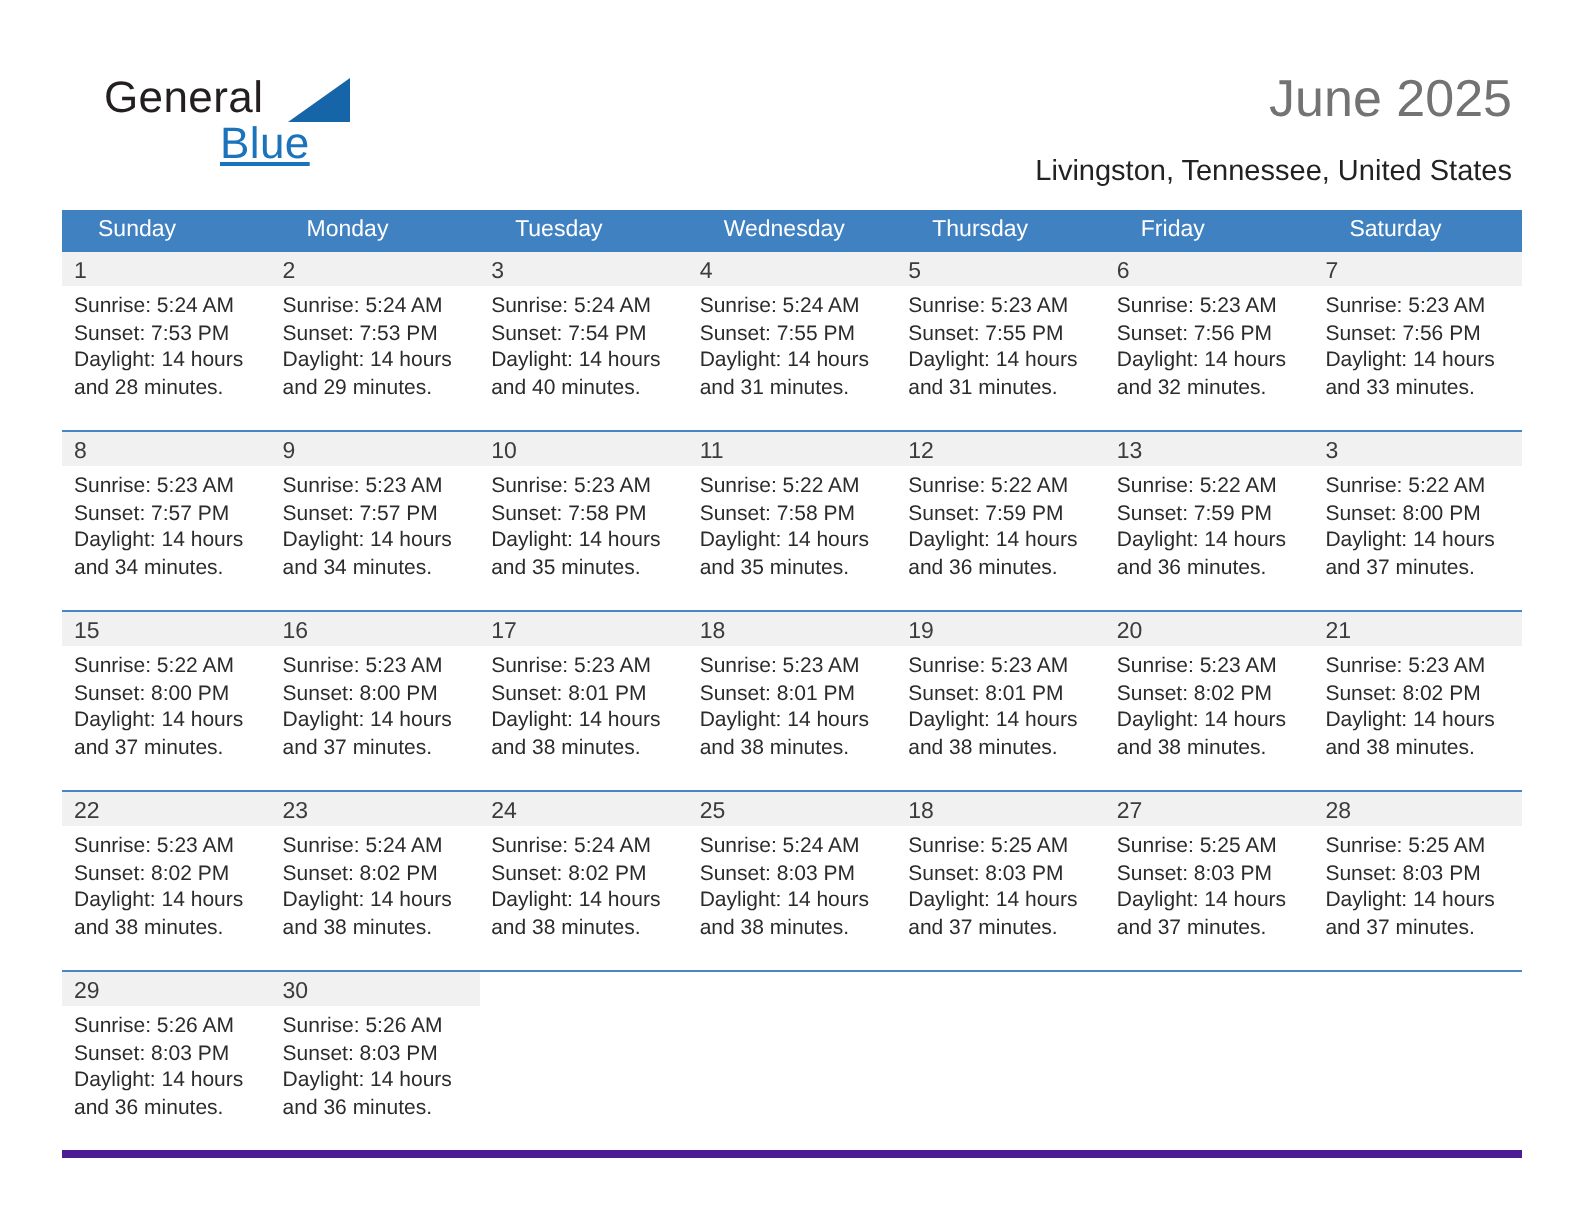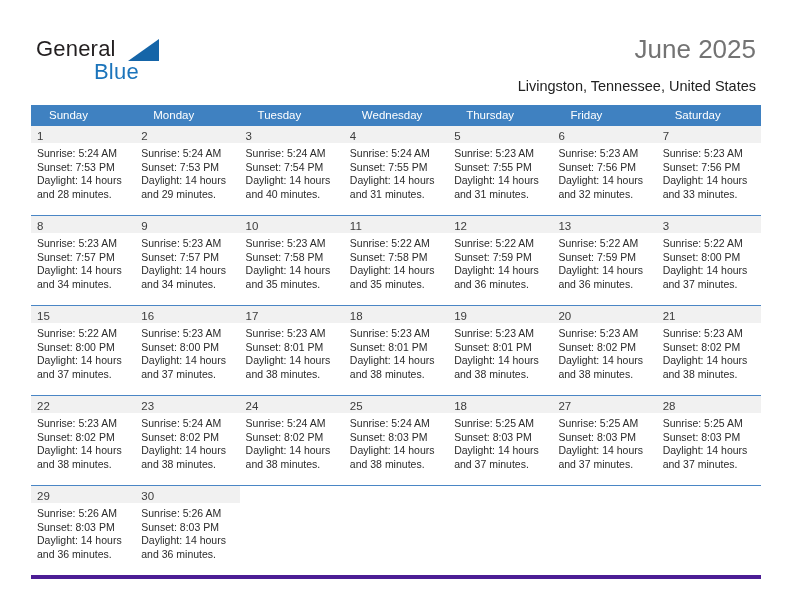--- a/index.html
+++ b/index.html
@@ -24,21 +24,21 @@
   
   .header {
     position: absolute;
     left: 0;
     top: 0;
     width: 792px;
     height: 100px;
   }
   .logo {
     position: absolute;
-    left: 36px;
+    left: 52px;
     top: 36px;
     width: 180px;
     height: 52px;
   }
   .logo-general {
     position: absolute;
     left: 0;
     top: 0;
     font-size: 22px;
     letter-spacing: 0.2px;
@@ -54,20 +54,21 @@
     border-left: 31px solid transparent;
     border-bottom: 22px solid #1565a8;
   }
   .logo-blue {
     position: absolute;
     left: 58px;
     top: 23px;
     font-size: 22px;
     color: #1b74bb;
     letter-spacing: 0.2px;
+    text-decoration: underline;
   }
 
   .title {
     position: absolute;
     right: 36px;
     top: 34px;
     font-size: 26px;
     color: #737373;
     text-align: right;
     white-space: nowrap;

